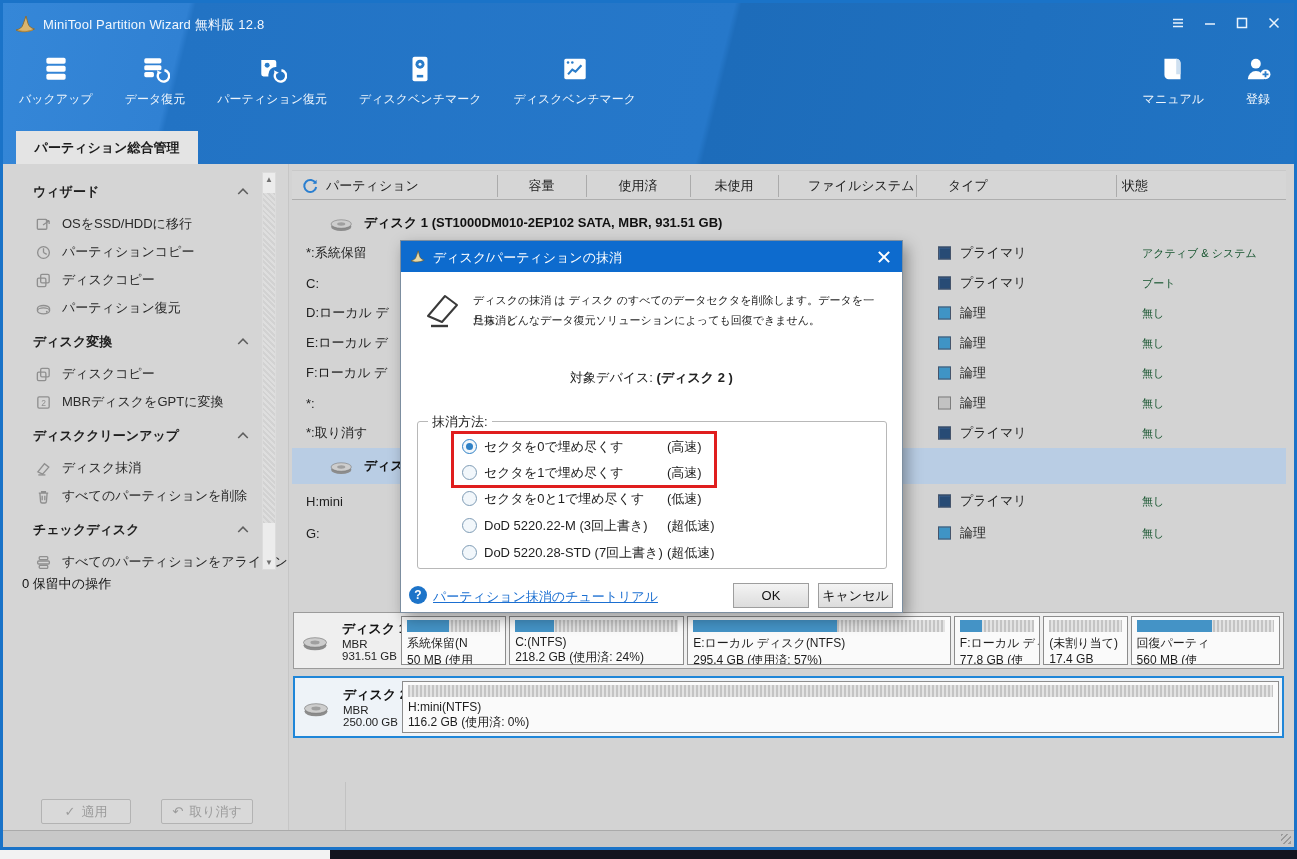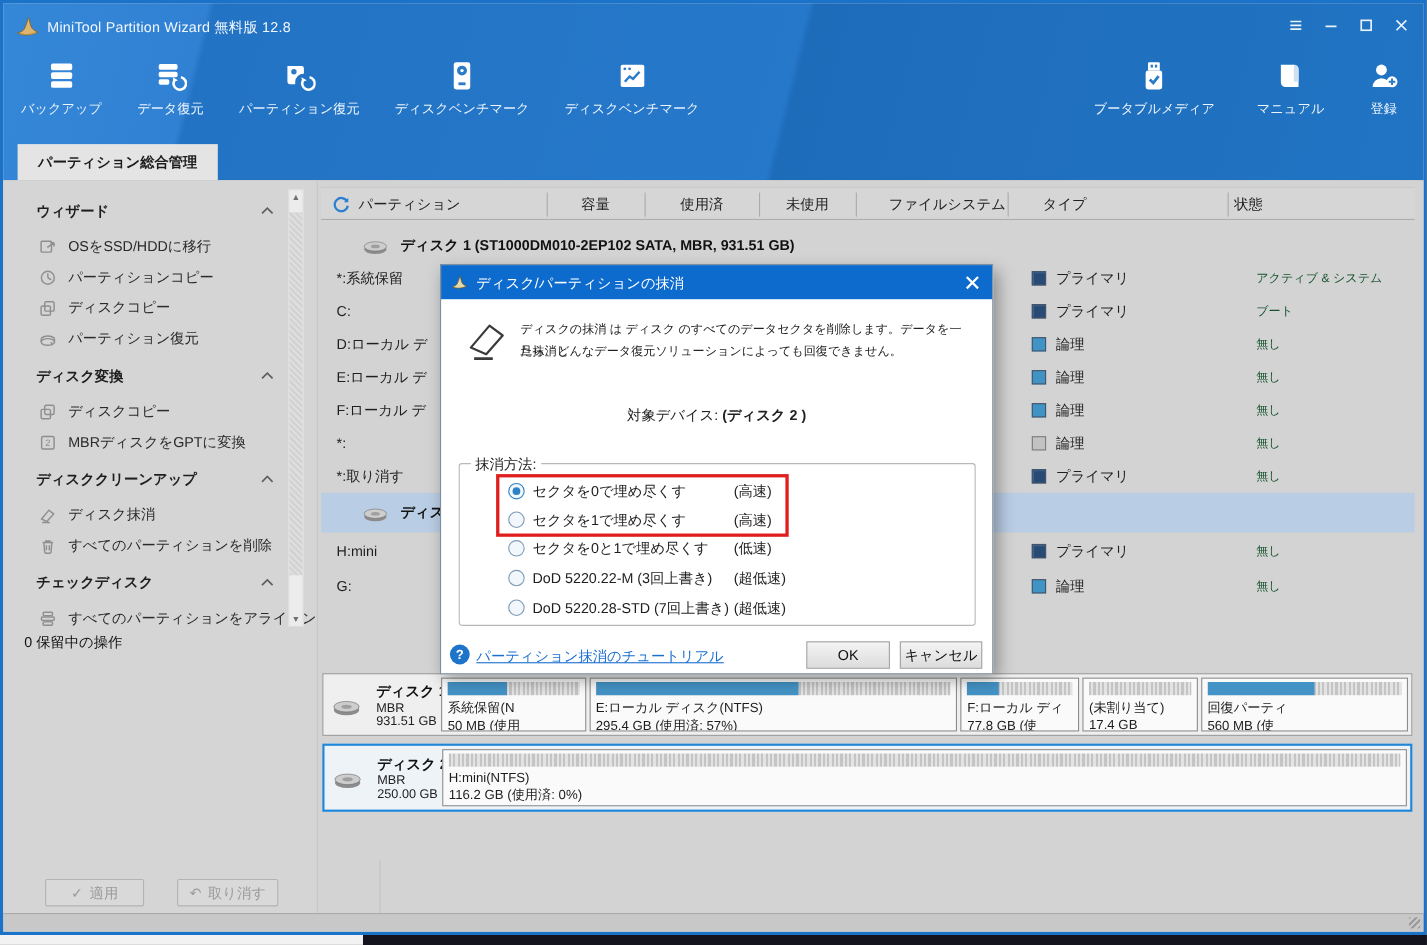--- a/index.html
+++ b/index.html
@@ -228,32 +228,20 @@
                   <polyline points="7.5,19 11.5,14.5 14.5,16.5 20,10.5" stroke="#2a7cc9" stroke-width="2" fill="none"></polyline>
                 </svg>
               </span>
               <span class="tb-label">ディスクベンチマーク</span>
             </div>
           </div>
         <div id="tb-right">
             <div class="tb-item">
               <span class="tb-icon">
                 <svg viewBox="0 0 28 28">
-                  <rect x="9" y="2.5" width="10" height="7" rx="1" fill="#fff"></rect>
-                  <rect x="11.2" y="4.5" width="2" height="2.4" fill="#2a7cc9"></rect>
-                  <rect x="14.8" y="4.5" width="2" height="2.4" fill="#2a7cc9"></rect>
-                  <rect x="7" y="9.5" width="14" height="16" rx="2" fill="#fff"></rect>
-                  <path d="M10.5 17l3 3 4.5-5.8" stroke="#2a7cc9" stroke-width="2.4" fill="none"></path>
-                </svg>
-              </span>
-              <span class="tb-label">ブータブルメディア</span>
-            </div>
-            <div class="tb-item">
-              <span class="tb-icon">
-                <svg viewBox="0 0 28 28">
                   <path d="M6 4.5h11a4 4 0 0 1 4 4v15H10a4 4 0 0 1-4-4z" fill="#fff"></path>
                   <path d="M17 4.5v14.5h4V8.5a4 4 0 0 0-4-4z" fill="#cfe0f0"></path>
                 </svg>
               </span>
               <span class="tb-label">マニュアル</span>
             </div>
             <div class="tb-item">
               <span class="tb-icon">
                 <svg viewBox="0 0 28 28">
                   <circle cx="12" cy="9" r="4.6" fill="#fff"></circle>
@@ -489,20 +477,27 @@
                   <div class="mmeta">931.51 GB</div>
                 </div>
               </div>
               <div class="mparts">
                 <div class="pblock" style="flex: 80 1 0px;">
                   <div class="pbar">
                     <div class="pfill" style="width: 45%;"></div>
                   </div>
                   <div class="plab">系統保留(N</div>
                   <div class="pinf">50 MB (使用</div>
+                </div>
+                <div class="pblock" style="flex: 140 1 0px;">
+                  <div class="pbar">
+                    <div class="pfill" style="width: 24%;"></div>
+                  </div>
+                  <div class="plab">C:(NTFS)</div>
+                  <div class="pinf">218.2 GB (使用済: 24%)</div>
                 </div>
                 <div class="pblock" style="flex: 216 1 0px;">
                   <div class="pbar">
                     <div class="pfill" style="width: 57%;"></div>
                   </div>
                   <div class="plab">E:ローカル ディスク(NTFS)</div>
                   <div class="pinf">295.4 GB (使用済: 57%)</div>
                 </div>
                 <div class="pblock" style="flex: 64 1 0px;">
                   <div class="pbar">

